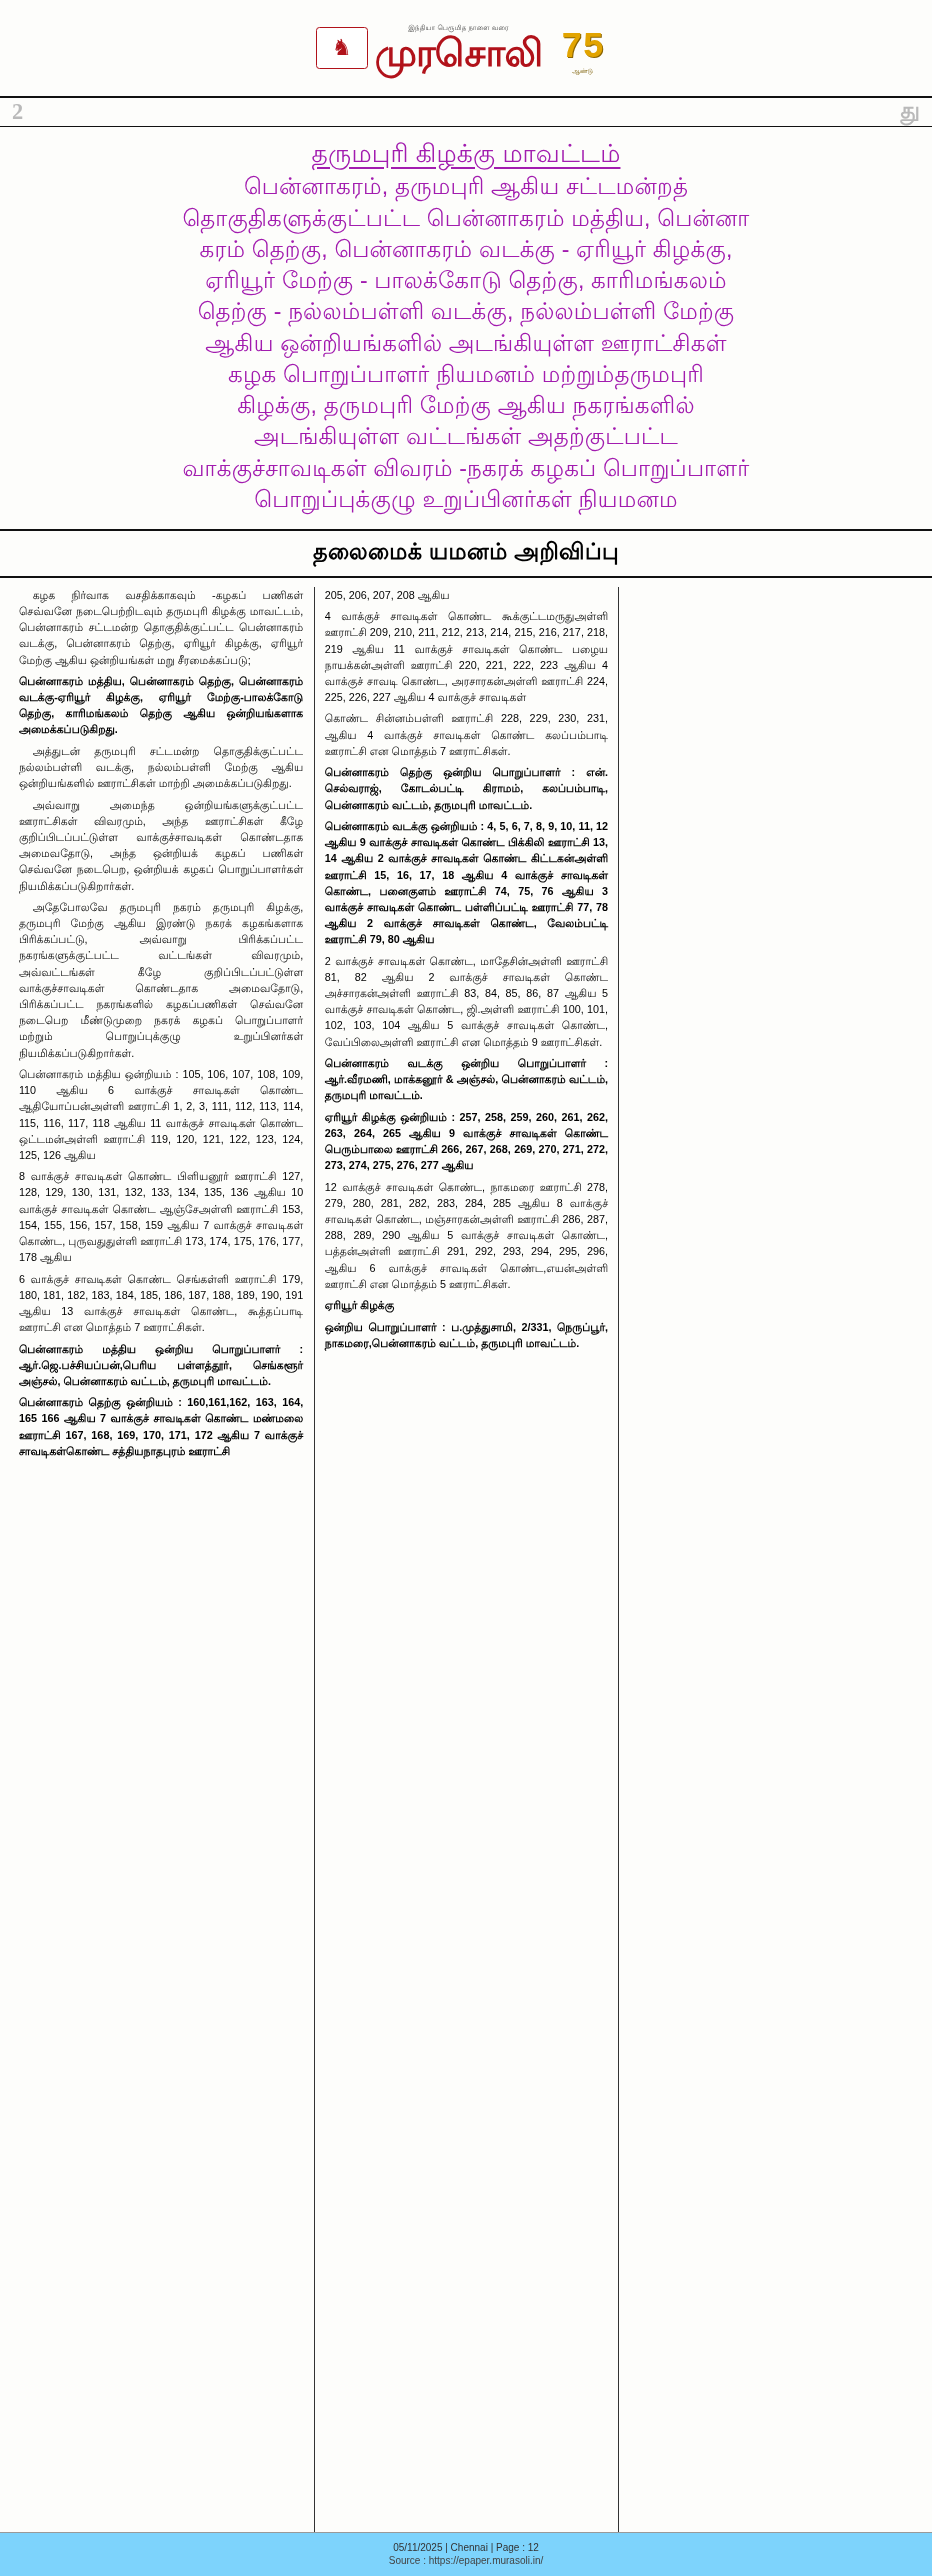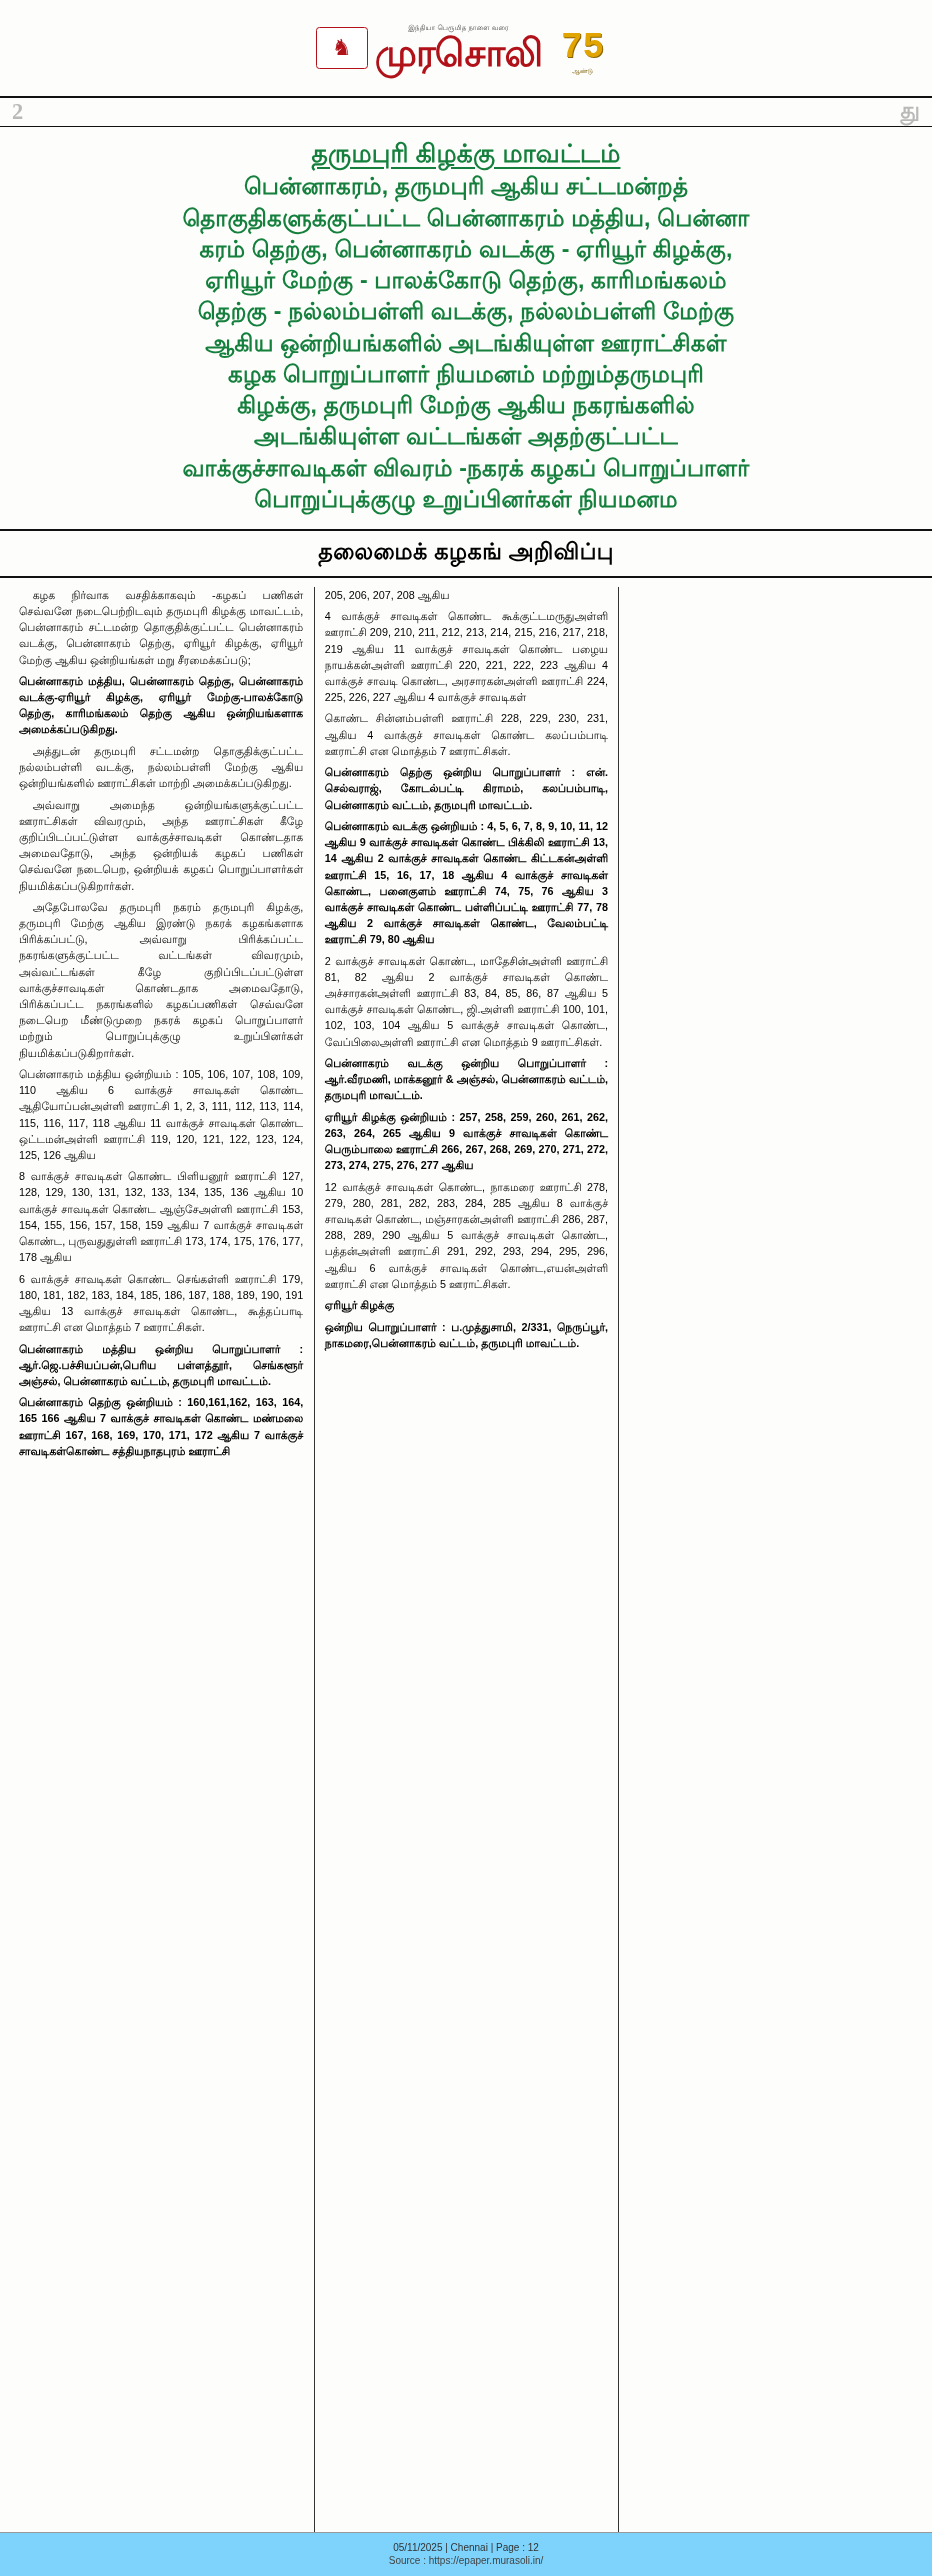--- a/index.html
+++ b/index.html
@@ -70,25 +70,25 @@
     font-size:22.4px;color:#b9b9b9;font-weight:bold;
   }
   
   .headline-block{
     border-bottom:1.7px solid #111;
     padding:8.6px 22.4px 13.8px 22.4px;
     text-align:center;
   }
   .headline-block .ln{
     font-family:"Liberation Sans", sans-serif;
-    font-weight:bold;
+    font-weight:normal;
     font-size:23px;
     line-height:1.36;
     letter-spacing:0.2px;
-    color:#15803d;
+    color:#a21caf;
   }
   .headline-block .ln.first{
     font-size:25px;
     text-decoration:underline;
     text-underline-offset:5.2px;
     margin-bottom:1.7px;
   }
   
   .section-banner{
     border-bottom:2.6px double #111;
@@ -166,21 +166,21 @@
     <div class="ln">தெற்கு - நல்லம்பள்ளி வடக்கு, நல்லம்பள்ளி மேற்கு</div>
     <div class="ln">ஆகிய ஒன்றியங்களில் அடங்கியுள்ள ஊராட்சிகள்</div>
     <div class="ln">கழக  பொறுப்பாளர் நியமனம் மற்றும்தருமபுரி</div>
     <div class="ln">கிழக்கு, தருமபுரி மேற்கு ஆகிய நகரங்களில்</div>
     <div class="ln">அடங்கியுள்ள வட்டங்கள்  அதற்குட்பட்ட</div>
     <div class="ln">வாக்குச்சாவடிகள் விவரம் -நகரக் கழகப் பொறுப்பாளர்</div>
     <div class="ln">பொறுப்புக்குழு உறுப்பினர்கள் நியமனம</div>
   </div>
 
   <div class="section-banner">
-    <div class="t">தலைமைக் கழகங் அறிவிப்பு</div>
+    <div class="t">தலைமைக் யமனம் அறிவிப்பு</div>
   </div>
 
   <div class="cols clip">
     <div class="col">
       <p class="ind">கழக நிர்வாக வசதிக்காகவும் -கழகப் பணிகள் செவ்வனே நடைபெற்றிடவும் தருமபுரி கிழக்கு மாவட்டம், பென்னாகரம் சட்டமன்ற தொகுதிக்குட்பட்ட பென்னாகரம் வடக்கு, பென்னாகரம் தெற்கு, ஏரியூர் கிழக்கு, ஏரியூர் மேற்கு ஆகிய ஒன்றியங்கள் மறு சீரமைக்கப்படு;</p>
       <p class="b">பென்னாகரம் மத்திய, பென்னாகரம் தெற்கு, பென்னாகரம் வடக்கு-ஏரியூர் கிழக்கு, ஏரியூர் மேற்கு-பாலக்கோடு தெற்கு, காரிமங்கலம் தெற்கு ஆகிய ஒன்றியங்களாக அமைக்கப்படுகிறது.</p>
       <p class="ind">அத்துடன் தருமபுரி சட்டமன்ற தொகுதிக்குட்பட்ட நல்லம்பள்ளி வடக்கு, நல்லம்பள்ளி மேற்கு ஆகிய ஒன்றியங்களில் ஊராட்சிகள் மாற்றி அமைக்கப்படுகிறது.</p>
       <p class="ind">அவ்வாறு அமைந்த ஒன்றியங்களுக்குட்பட்ட ஊராட்சிகள் விவரமும், அந்த ஊராட்சிகள் கீழே குறிப்பிடப்பட்டுள்ள வாக்குச்சாவடிகள் கொண்டதாக அமைவதோடு, அந்த ஒன்றியக் கழகப் பணிகள் செவ்வனே நடைபெற, ஒன்றியக் கழகப் பொறுப்பாளர்கள் நியமிக்கப்படுகிறார்கள்.</p>
       <p class="ind">அதேபோலவே தருமபுரி நகரம் தருமபுரி கிழக்கு, தருமபுரி மேற்கு ஆகிய இரண்டு நகரக் கழகங்களாக பிரிக்கப்பட்டு, அவ்வாறு பிரிக்கப்பட்ட நகரங்களுக்குட்பட்ட வட்டங்கள் விவரமும், அவ்வட்டங்கள் கீழே குறிப்பிடப்பட்டுள்ள வாக்குச்சாவடிகள் கொண்டதாக அமைவதோடு, பிரிக்கப்பட்ட நகரங்களில் கழகப்பணிகள் செவ்வனே நடைபெற மீண்டுமுறை நகரக் கழகப் பொறுப்பாளர் மற்றும் பொறுப்புக்குழு உறுப்பினர்கள் நியமிக்கப்படுகிறார்கள்.</p>
       <p>பென்னாகரம் மத்திய ஒன்றியம் : 105, 106, 107, 108, 109, 110 ஆகிய 6 வாக்குச் சாவடிகள் கொண்ட ஆதியோப்பன்அள்ளி ஊராட்சி 1, 2, 3, 111, 112, 113, 114, 115, 116, 117, 118 ஆகிய 11 வாக்குச் சாவடிகள் கொண்ட ஒட்டமன்அள்ளி ஊராட்சி 119, 120, 121, 122, 123, 124, 125, 126 ஆகிய</p>

